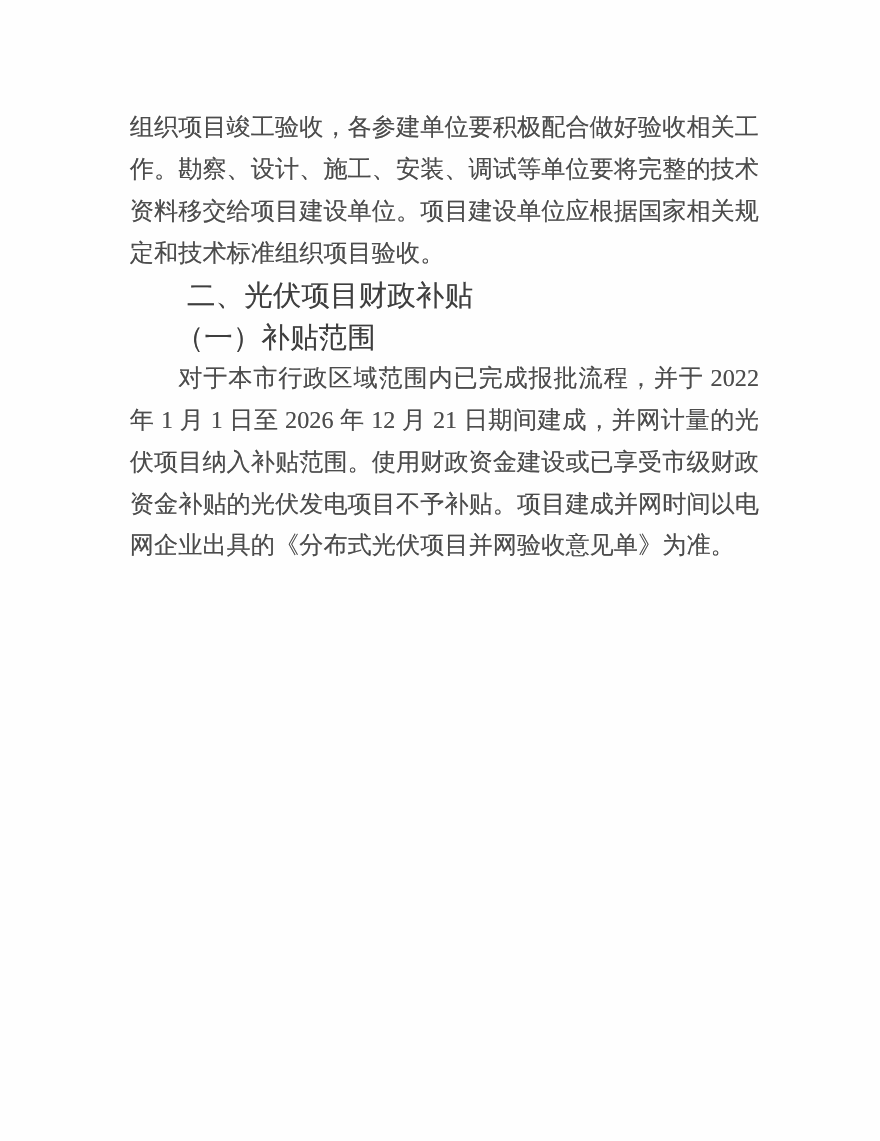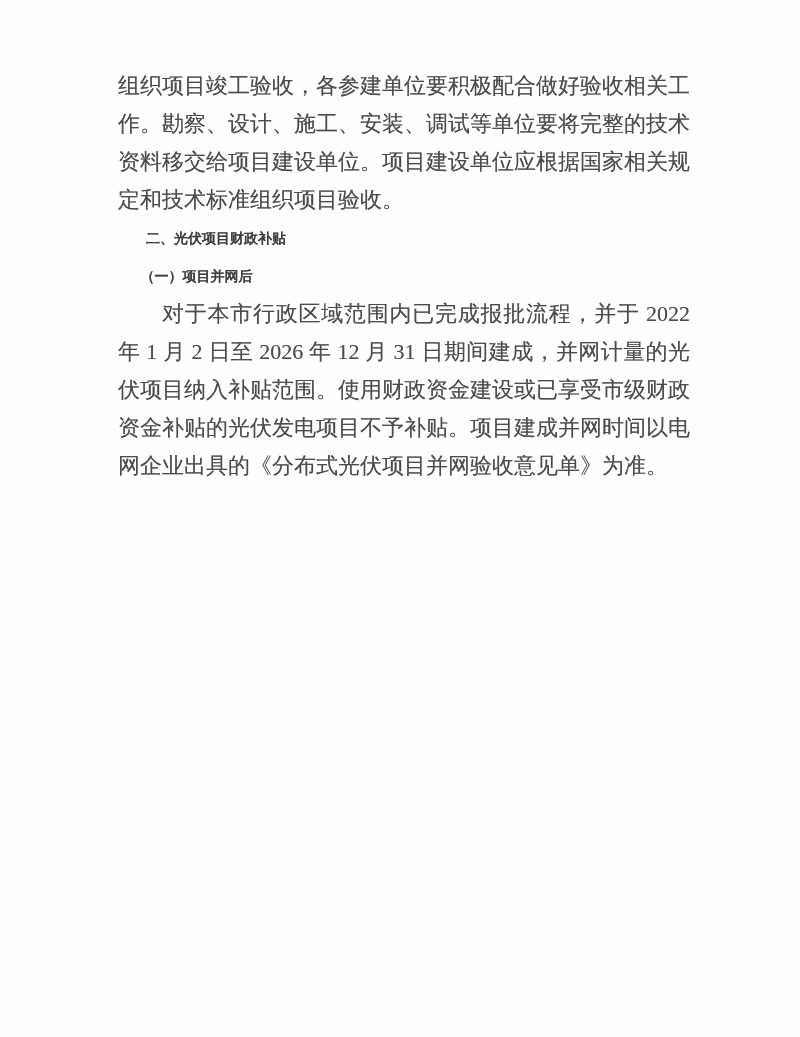--- a/index.html
+++ b/index.html
@@ -10,21 +10,21 @@
     width: 800px;
     height: 1037px;
     background: #fefefe;
     overflow: hidden;
     font-family: "Liberation Serif", "DejaVu Serif", serif;
   }
   .page {
     box-sizing: border-box;
     width: 800px;
     height: 1037px;
-    padding: 67px 110px 30px 118px;
+    padding: 97px 110px 30px 118px;
     background: #fefefe;
   }
   .doc-body {
     width: 572px;
   }
   p.body-para {
     margin: 0;
     font-size: 22px;
     line-height: 38px;
     color: #4c4c4c;
@@ -32,22 +32,22 @@
     text-justify: inter-ideograph;
     letter-spacing: 0px;
     text-shadow: 0 0 0.6px rgba(90,90,90,0.55);
   }
   p.indent {
     text-indent: 2em;
   }
   .heading-1, .heading-2 {
     margin: 0;
     font-family: "Liberation Sans", "DejaVu Sans", sans-serif;
-    font-weight: 700;
-    font-size: 14px;
+    font-weight: 400;
+    font-size: 26px;
     line-height: 38px;
     color: #3e3e3e;
     text-indent: 2em;
     text-shadow: 0 0 0.5px rgba(70,70,70,0.5);
   }
   .heading-2 {
     text-indent: 1.6em;
   }
 </style>
 </head>
@@ -55,18 +55,18 @@
 
 <div class="page">
   <div class="doc-body">
 
     <p class="body-para">组织项目竣工验收，各参建单位要积极配合做好验收相关工作。勘察、设计、施工、安装、调试等单位要将完整的技术资料移交给项目建设单位。项目建设单位应根据国家相关规定和技术标准组织项目验收。</p>
 
 
 
     <h2 class="heading-1">二、光伏项目财政补贴</h2>
 
-    <h3 class="heading-2">（一）项目并网后</h3>
+    <h3 class="heading-2">（一）补贴范围</h3>
 
-    <p class="body-para indent">对于本市行政区域范围内已完成报批流程，并于 2022 年 1 月 2 日至 2026 年 12 月 31 日期间建成，并网计量的光伏项目纳入补贴范围。使用财政资金建设或已享受市级财政资金补贴的光伏发电项目不予补贴。项目建成并网时间以电网企业出具的《分布式光伏项目并网验收意见单》为准。</p>
+    <p class="body-para indent">对于本市行政区域范围内已完成报批流程，并于 2022 年 1 月 1 日至 2026 年 12 月 21 日期间建成，并网计量的光伏项目纳入补贴范围。使用财政资金建设或已享受市级财政资金补贴的光伏发电项目不予补贴。项目建成并网时间以电网企业出具的《分布式光伏项目并网验收意见单》为准。</p>
 
   </div>
 </div>
 
 </body></html>

